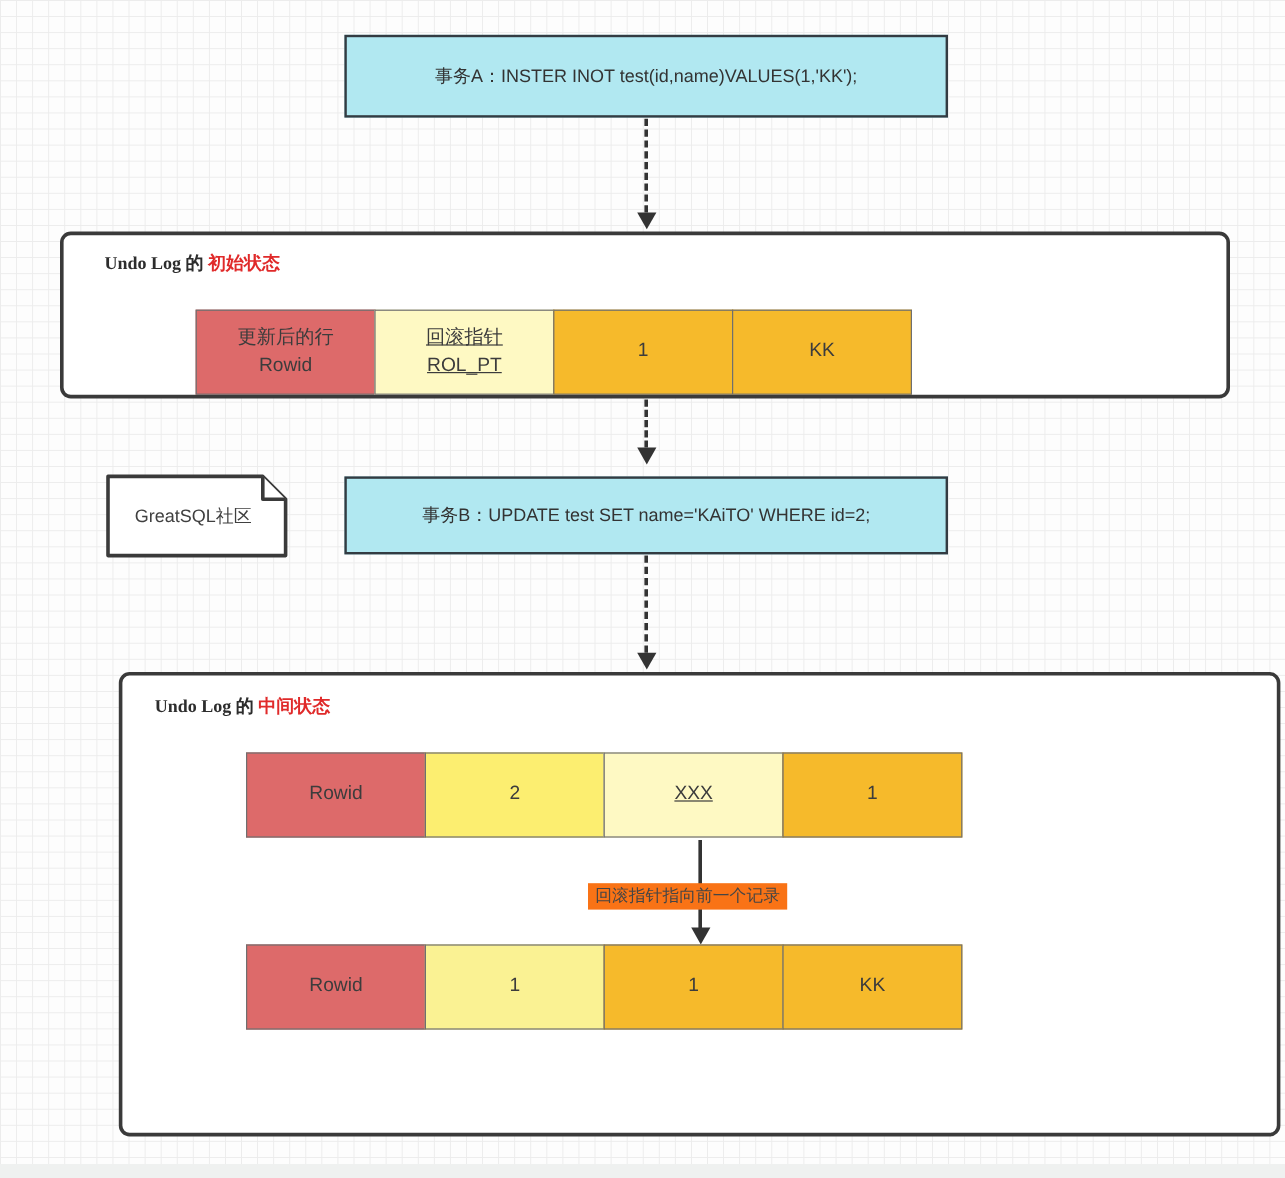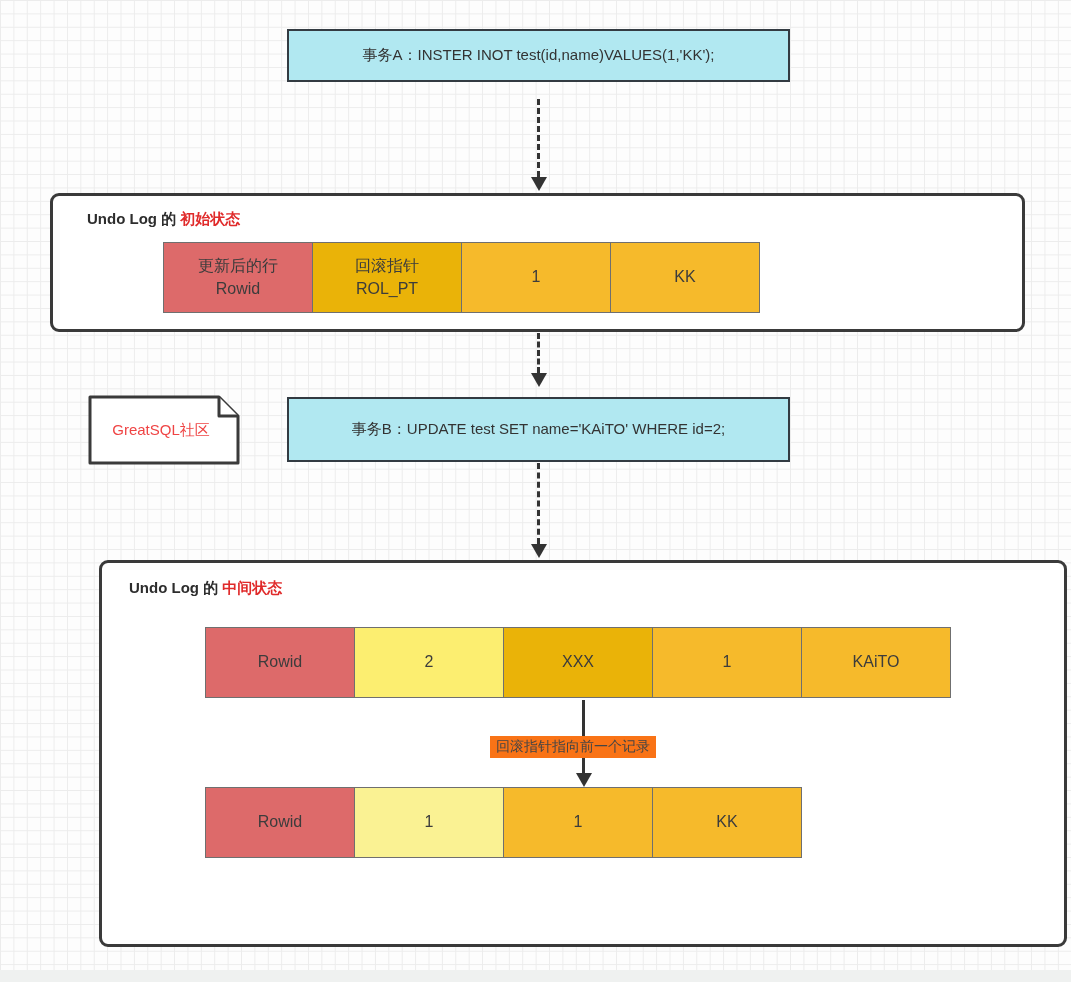--- a/index.html
+++ b/index.html
@@ -16,67 +16,67 @@
   .tx-box{
     position:absolute;width:503px;box-sizing:border-box;
     background:#b1e8f1;border:2px solid #333b42;
     display:flex;align-items:center;justify-content:center;
     font-size:15px;color:#333;text-align:center;
   }
   .state-box{
     position:absolute;box-sizing:border-box;background:#ffffff;
     border:3px solid #3a3a3a;border-radius:9px;
   }
-  .heading{position:absolute;font-weight:bold;font-size:15px;color:#2d2d2d;white-space:nowrap;}
+  .heading{position:absolute;font-weight:bold;font-size:15px;color:#2d2d2d;white-space:nowrap;font-family:Liberation Serif, serif;}
   .heading .hl{color:#e02a2a;}
   .cell-row{position:absolute;display:flex;}
   .cell{
     width:150px;height:71px;box-sizing:border-box;border:1px solid #6f6f6f;margin-left:-1px;
     display:flex;align-items:center;justify-content:center;text-align:center;
     font-size:16px;color:#3c3c3c;white-space:pre-line;line-height:1.4;
   }
   .cell:first-child{margin-left:0;}
   .cell.red{background:#dd6a6a;}
   .cell.yellow{background:#fcee70;}
   .cell.lightyellow{background:#faf293;}
-  .cell.purple{background:#eab308;}
+  .cell.purple{background:#fef9c3;text-decoration:underline;}
   .cell.orange{background:#f6ba2b;}
   .varrow{position:absolute;width:0;border-left:3px dashed #333;}
   .varrow.solid{border-left-style:solid;}
   .ahead{
     position:absolute;width:0;height:0;
     border-left:8px solid transparent;border-right:8px solid transparent;
     border-top:14px solid #333;
   }
   .note-shape{position:absolute;}
   .note-label{
     position:absolute;inset:0;display:flex;align-items:center;justify-content:center;
-    font-size:15px;color:#ef4444;padding-right:6px;
+    font-size:15px;color:#404040;padding-right:6px;
   }
   .edge-label{
     position:absolute;background:#f97316;padding:2px 6px;
     font-size:14px;color:#454545;text-align:center;white-space:nowrap;
   }
   .scrollbar{
     position:absolute;left:0;top:970px;width:1071px;height:12px;background:#eff1f0;
   }
 </style>
 </head>
 <body>
 
-<div class="tx-box" style="left:287px;top:29px;height:53px;">事务A：INSTER INOT test(id,name)VALUES(1,'KK');</div>
+<div class="tx-box" style="left:287px;top:29px;height:69px;">事务A：INSTER INOT test(id,name)VALUES(1,'KK');</div>
 
 <div class="varrow" style="left:537px;top:99px;height:78px;"></div>
 <div class="ahead" style="left:531px;top:177px;"></div>
 
 <div class="state-box" style="left:50px;top:193px;width:975px;height:139px;">
   <div class="heading" style="left:34px;top:14px;">
     <span>Undo Log 的 </span><span class="hl">初始状态</span>
   </div>
-  <div class="cell-row" style="left:110px;top:46px;">
+  <div class="cell-row" style="left:110px;top:62px;">
     <div class="cell red">更新后的行
 Rowid</div>
     <div class="cell purple">回滚指针
 ROL_PT</div>
     <div class="cell orange">1</div>
     <div class="cell orange">KK</div>
   </div>
 </div>
 
 <div class="varrow" style="left:537px;top:333px;height:40px;"></div>
@@ -98,21 +98,20 @@
 <div class="state-box" style="left:57px;top:560px;width:968px;height:387px;margin-left:42px;">
   <div class="heading" style="left:27px;top:16px;">
     <span>Undo Log 的 </span><span class="hl">中间状态</span>
   </div>
 
   <div class="cell-row" style="left:103px;top:64px;">
     <div class="cell red">Rowid</div>
     <div class="cell yellow">2</div>
     <div class="cell purple">XXX</div>
     <div class="cell orange">1</div>
-    <div class="cell orange">KAiTO</div>
   </div>
 
   <div class="varrow solid" style="left:480px;top:137px;height:75px;"></div>
   <div class="ahead" style="left:474px;top:210px;"></div>
   <div class="edge-label" style="left:388px;top:173px;">回滚指针指向前一个记录</div>
 
   <div class="cell-row" style="left:103px;top:224px;">
     <div class="cell red">Rowid</div>
     <div class="cell lightyellow">1</div>
     <div class="cell orange">1</div>

